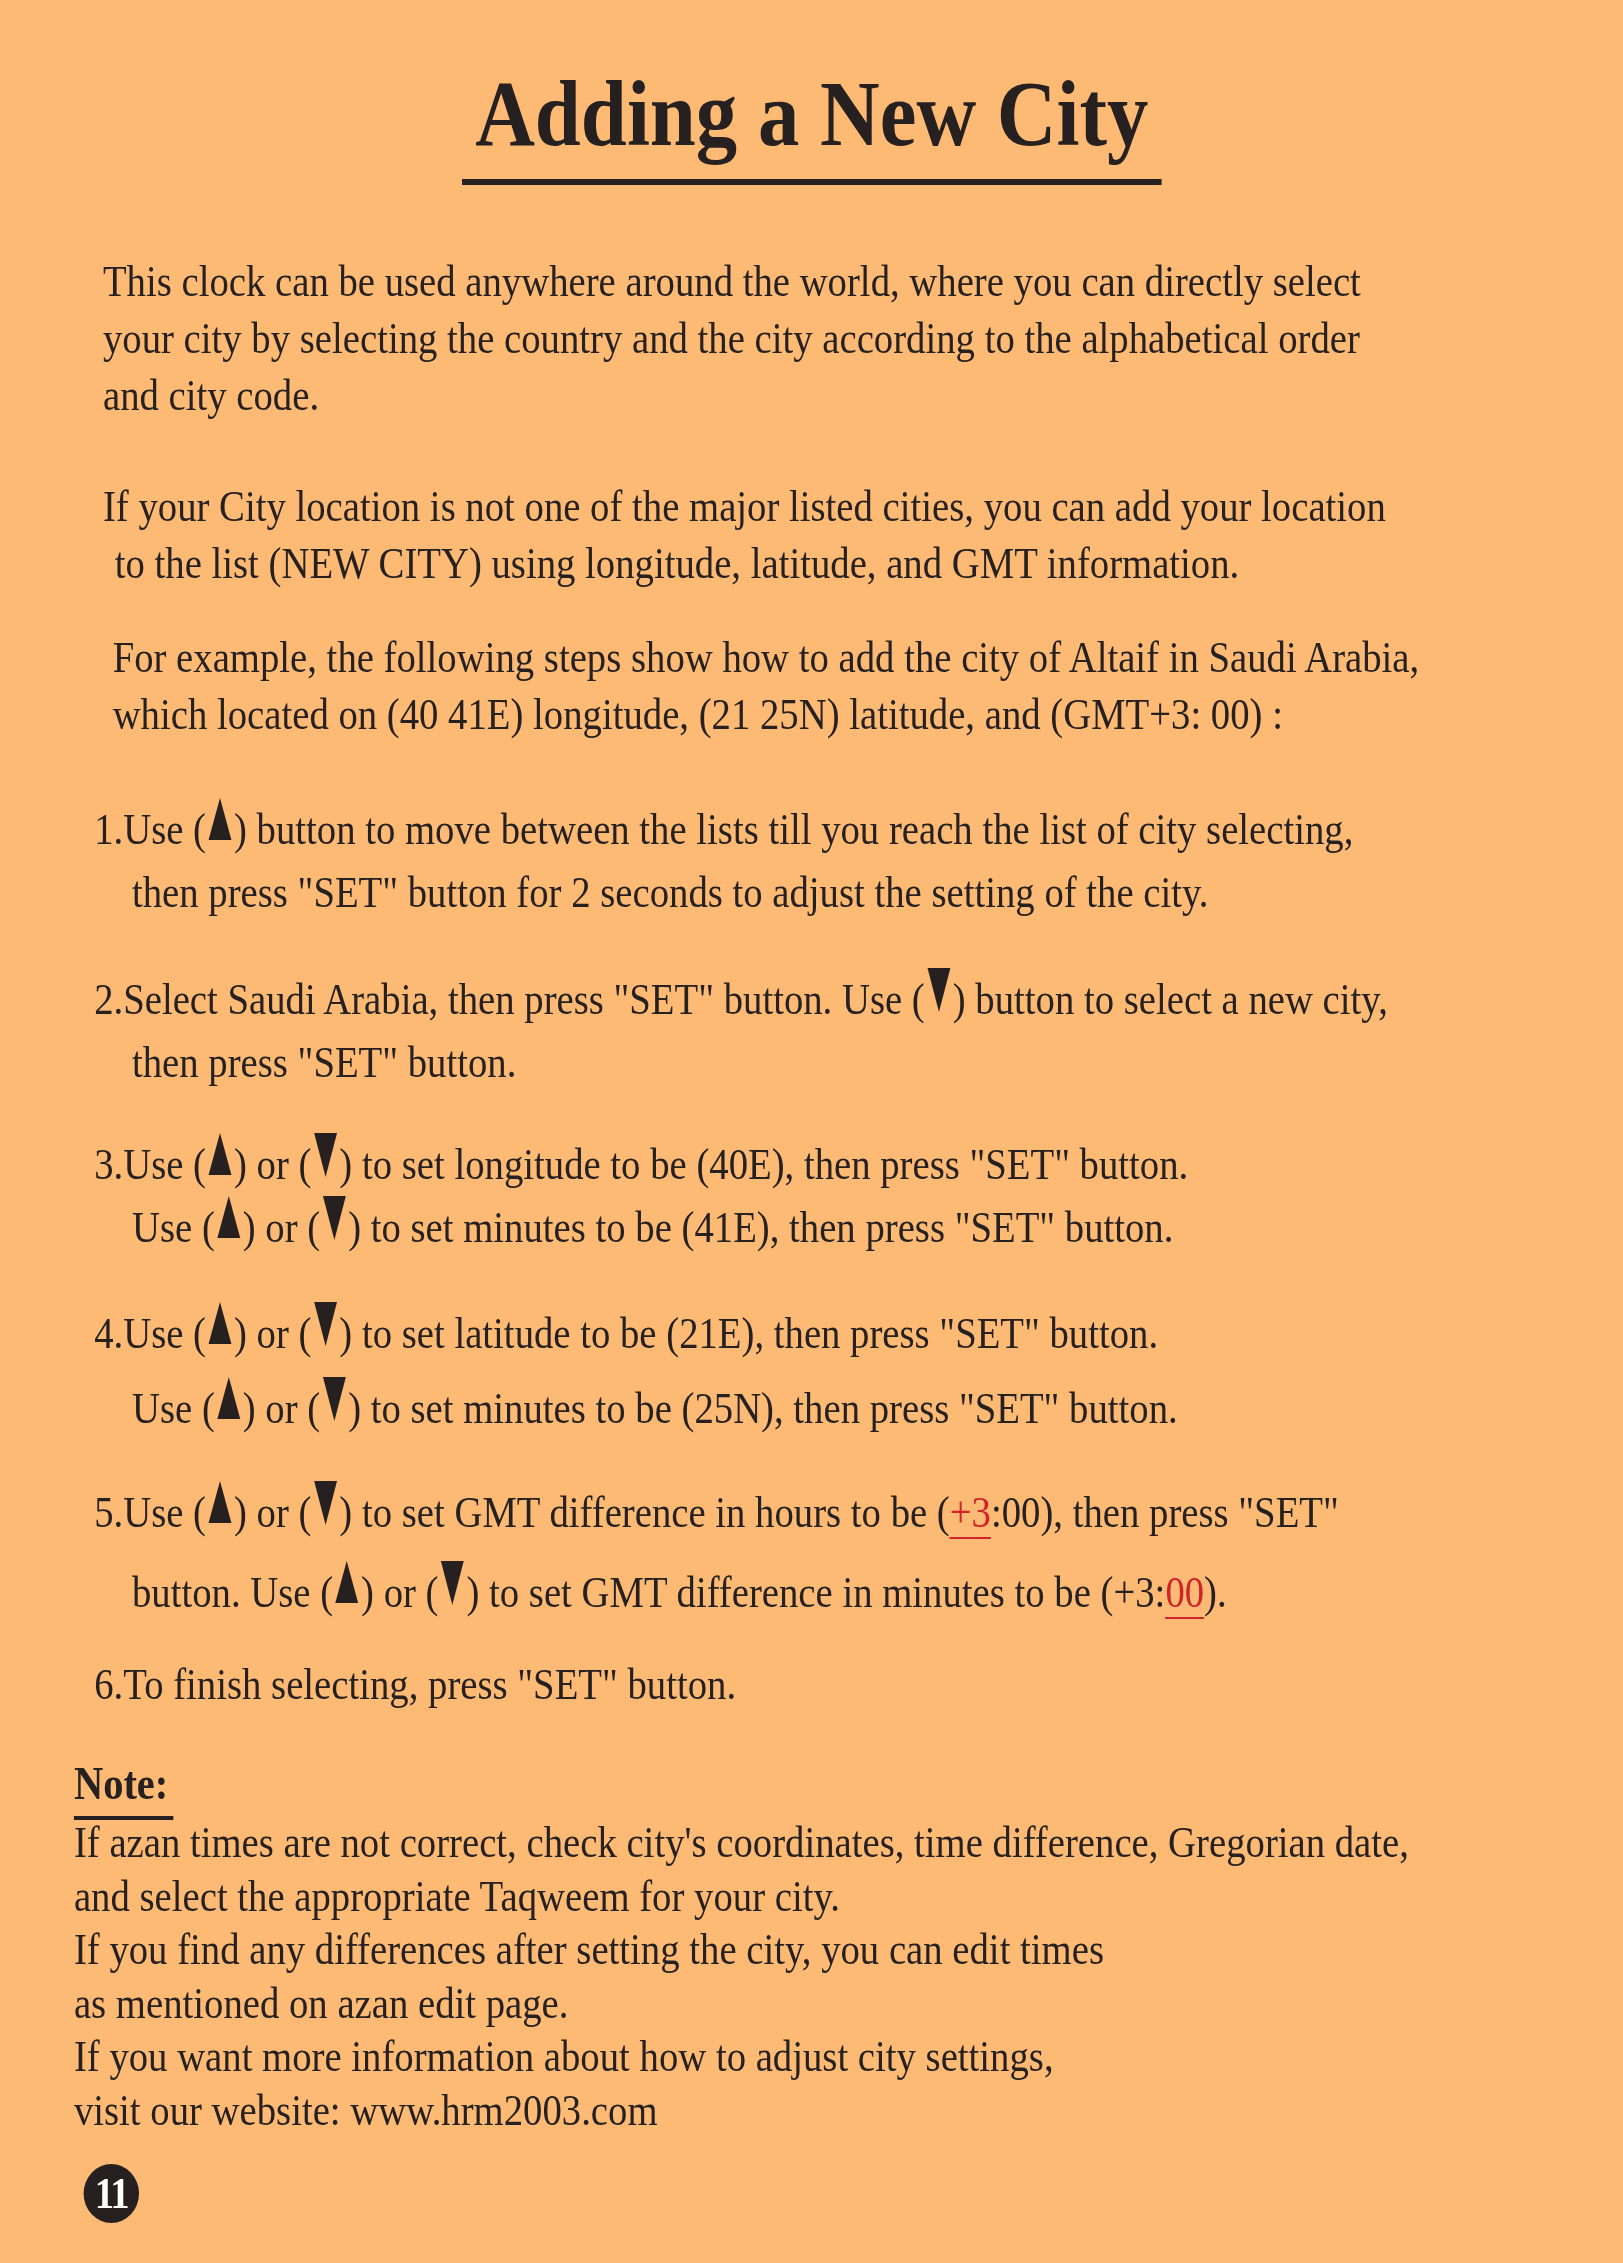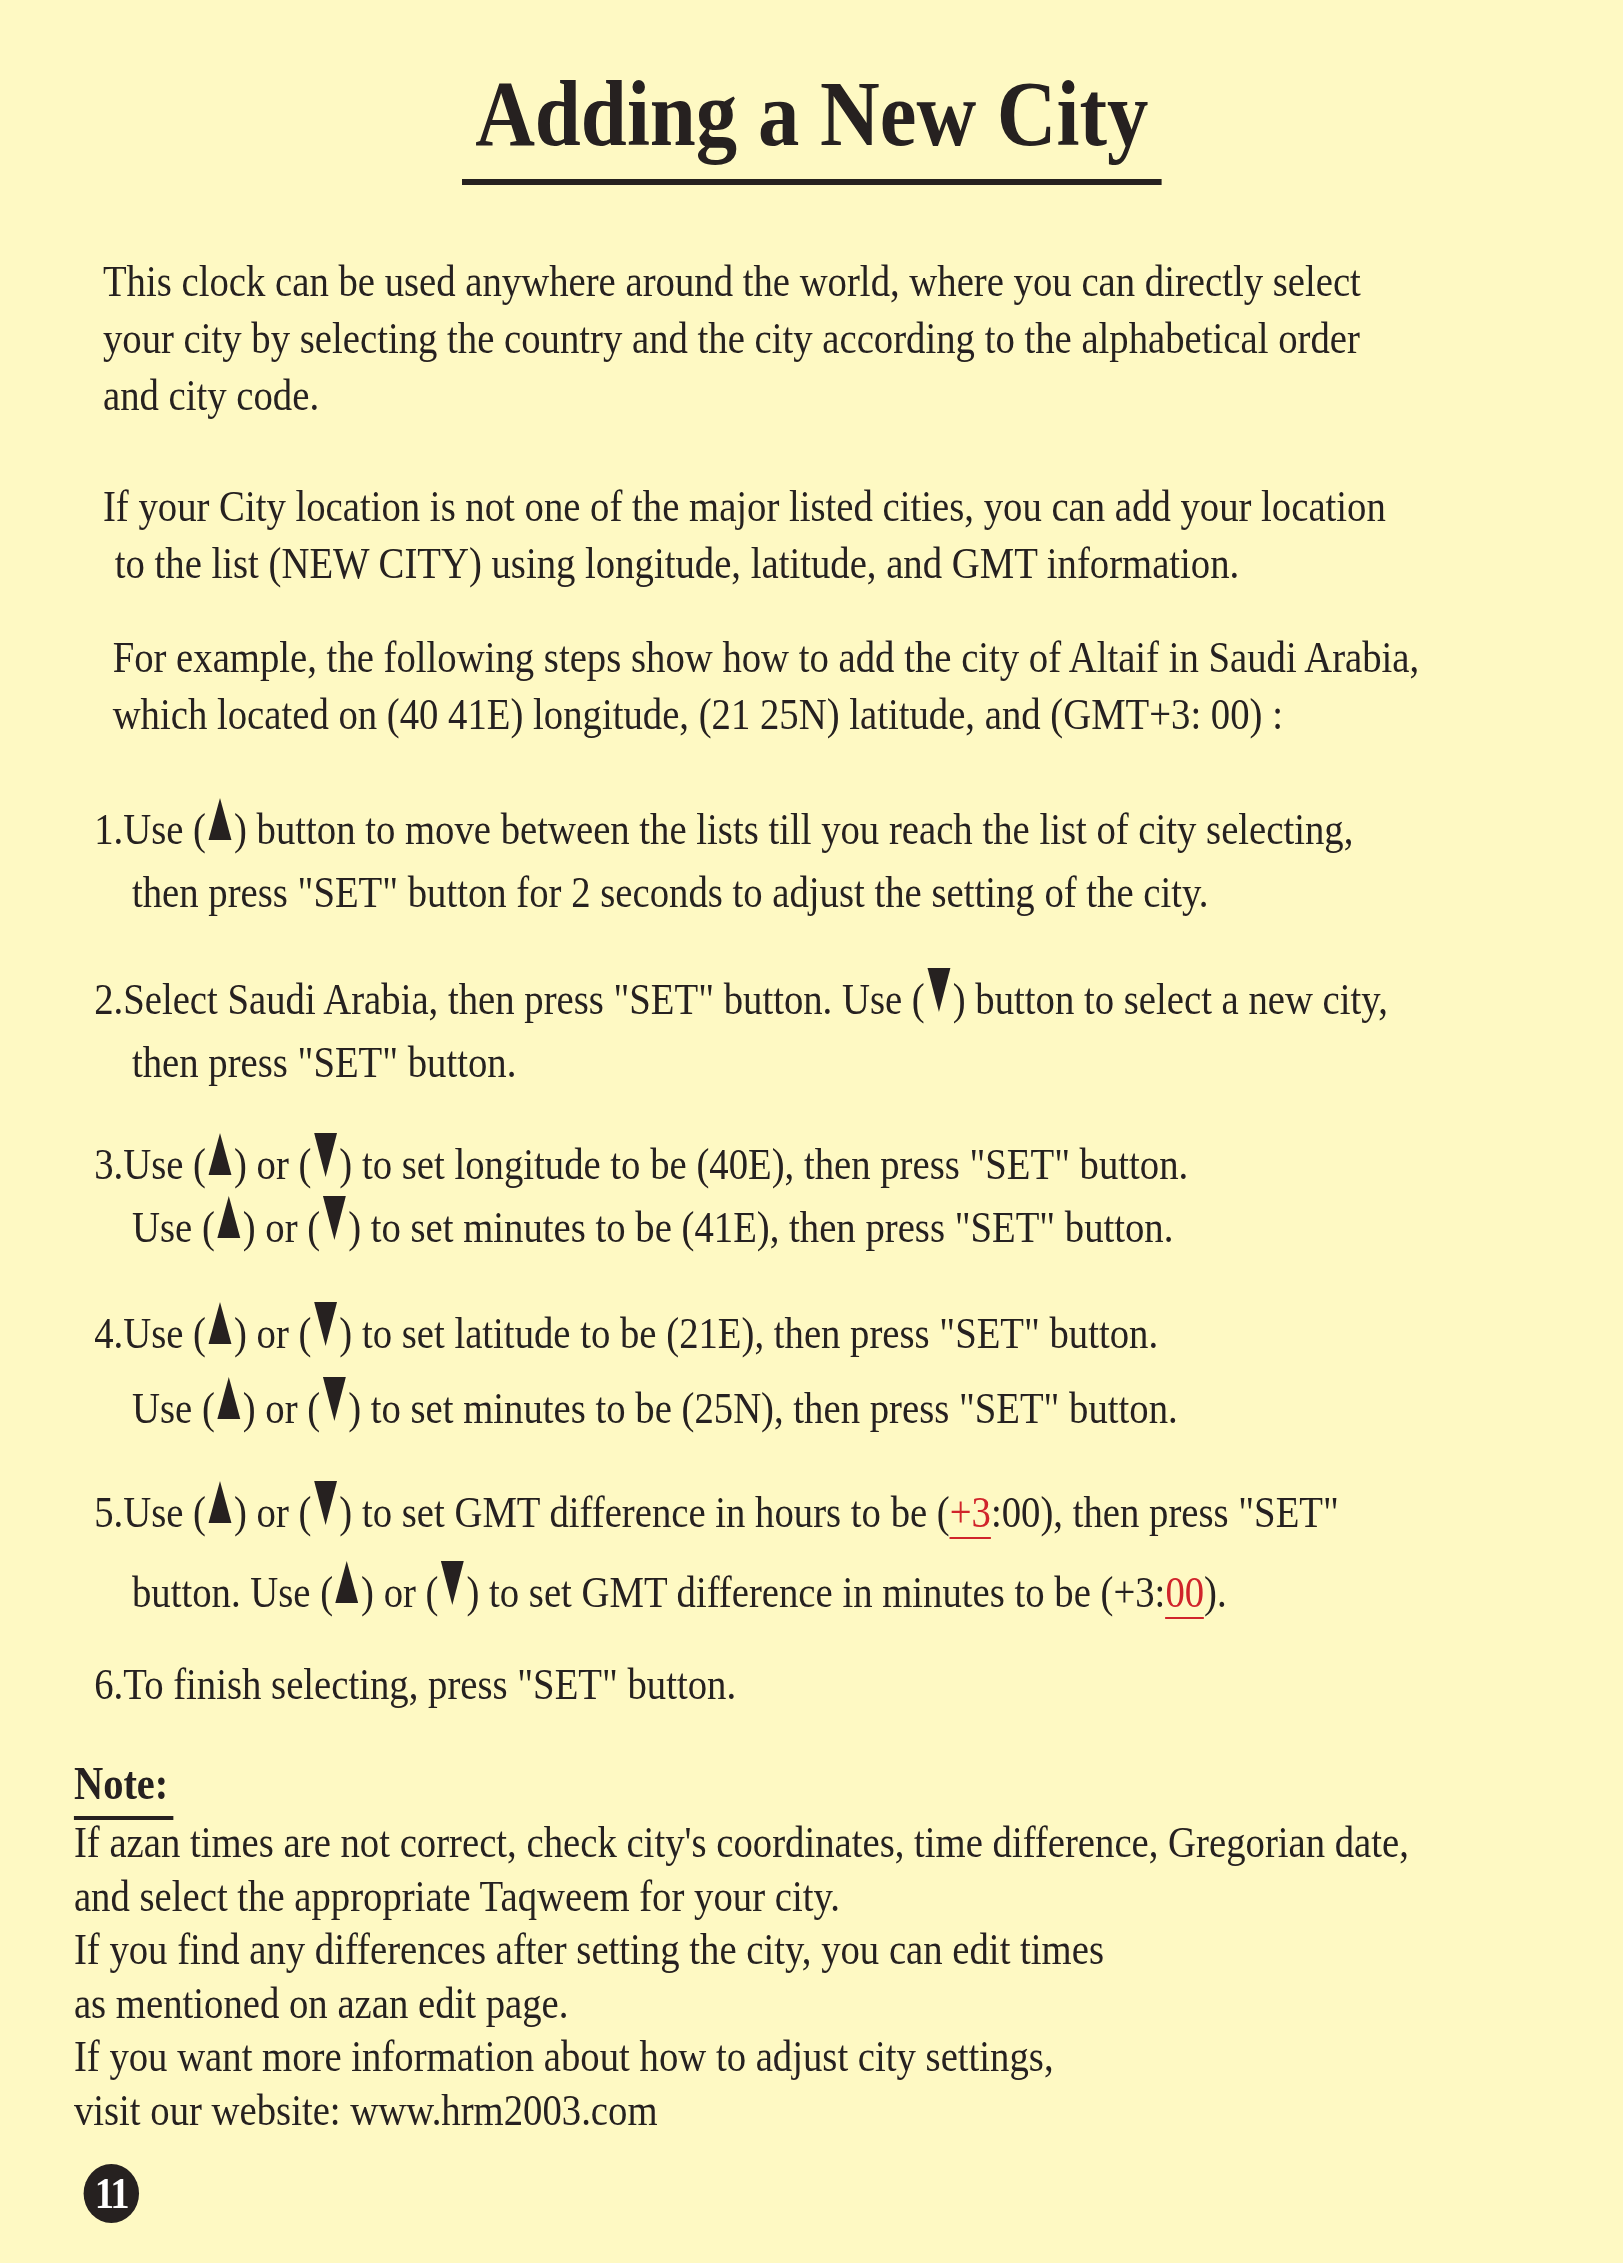--- a/index.html
+++ b/index.html
@@ -1,17 +1,17 @@
 <!DOCTYPE html>
 <html><head>
 <meta charset="utf-8">
 <style>
   html,body{margin:0;padding:0;background:#ffffff;}
   .page{
-    position:relative;width:1623px;height:2264px;background:#fef9c3;overflow:hidden;
+    position:relative;width:1623px;height:2264px;background:#fdba74;overflow:hidden;
     font-family:"Liberation Serif","DejaVu Serif",serif;color:#262120;
   }
   
   .squeeze{position:absolute;top:0;left:0;width:1845px;height:2264px;
     transform:scaleX(0.88);transform-origin:0 0;}
   .title{position:absolute;top:63px;left:0;width:100%;text-align:center;}
   .title-text{display:inline-block;font-weight:bold;font-size:94px;line-height:101px;
     padding:0 15.3px 15.3px;border-bottom:6.7px solid #262120;}
   .block{position:absolute;font-size:44px;white-space:nowrap;}
   .para{line-height:57px;}

